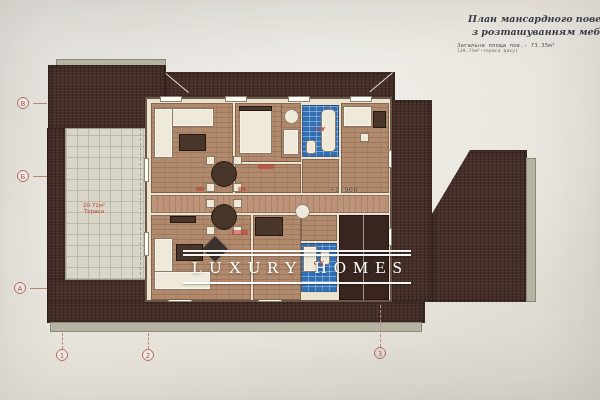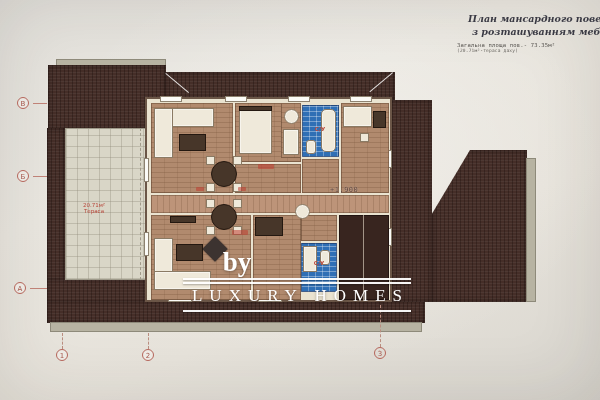--- a/index.html
+++ b/index.html
@@ -215,20 +215,19 @@
   <div class="abs marker" style="left:14px;top:282px;">А</div>
 
   <div class="abs leader-v" style="left:62px;top:333px;height:16px;"></div>
   <div class="abs marker" style="left:56px;top:349px;">1</div>
   <div class="abs leader-v" style="left:148px;top:333px;height:16px;"></div>
   <div class="abs marker" style="left:142px;top:349px;">2</div>
   <div class="abs leader-v" style="left:380px;top:305px;height:42px;"></div>
   <div class="abs marker" style="left:374px;top:347px;z-index:60;background:none;">3</div>
 
   <div class="abs wm">
-    <div class="wm-by">by</div>
     <div class="wm-rule"></div>
     <div class="wm-rule"></div>
     <div class="wm-tag">LUXURY HOMES</div>
     <div class="wm-rule"></div>
   </div>
 
 </div>
 
 </body></html>

